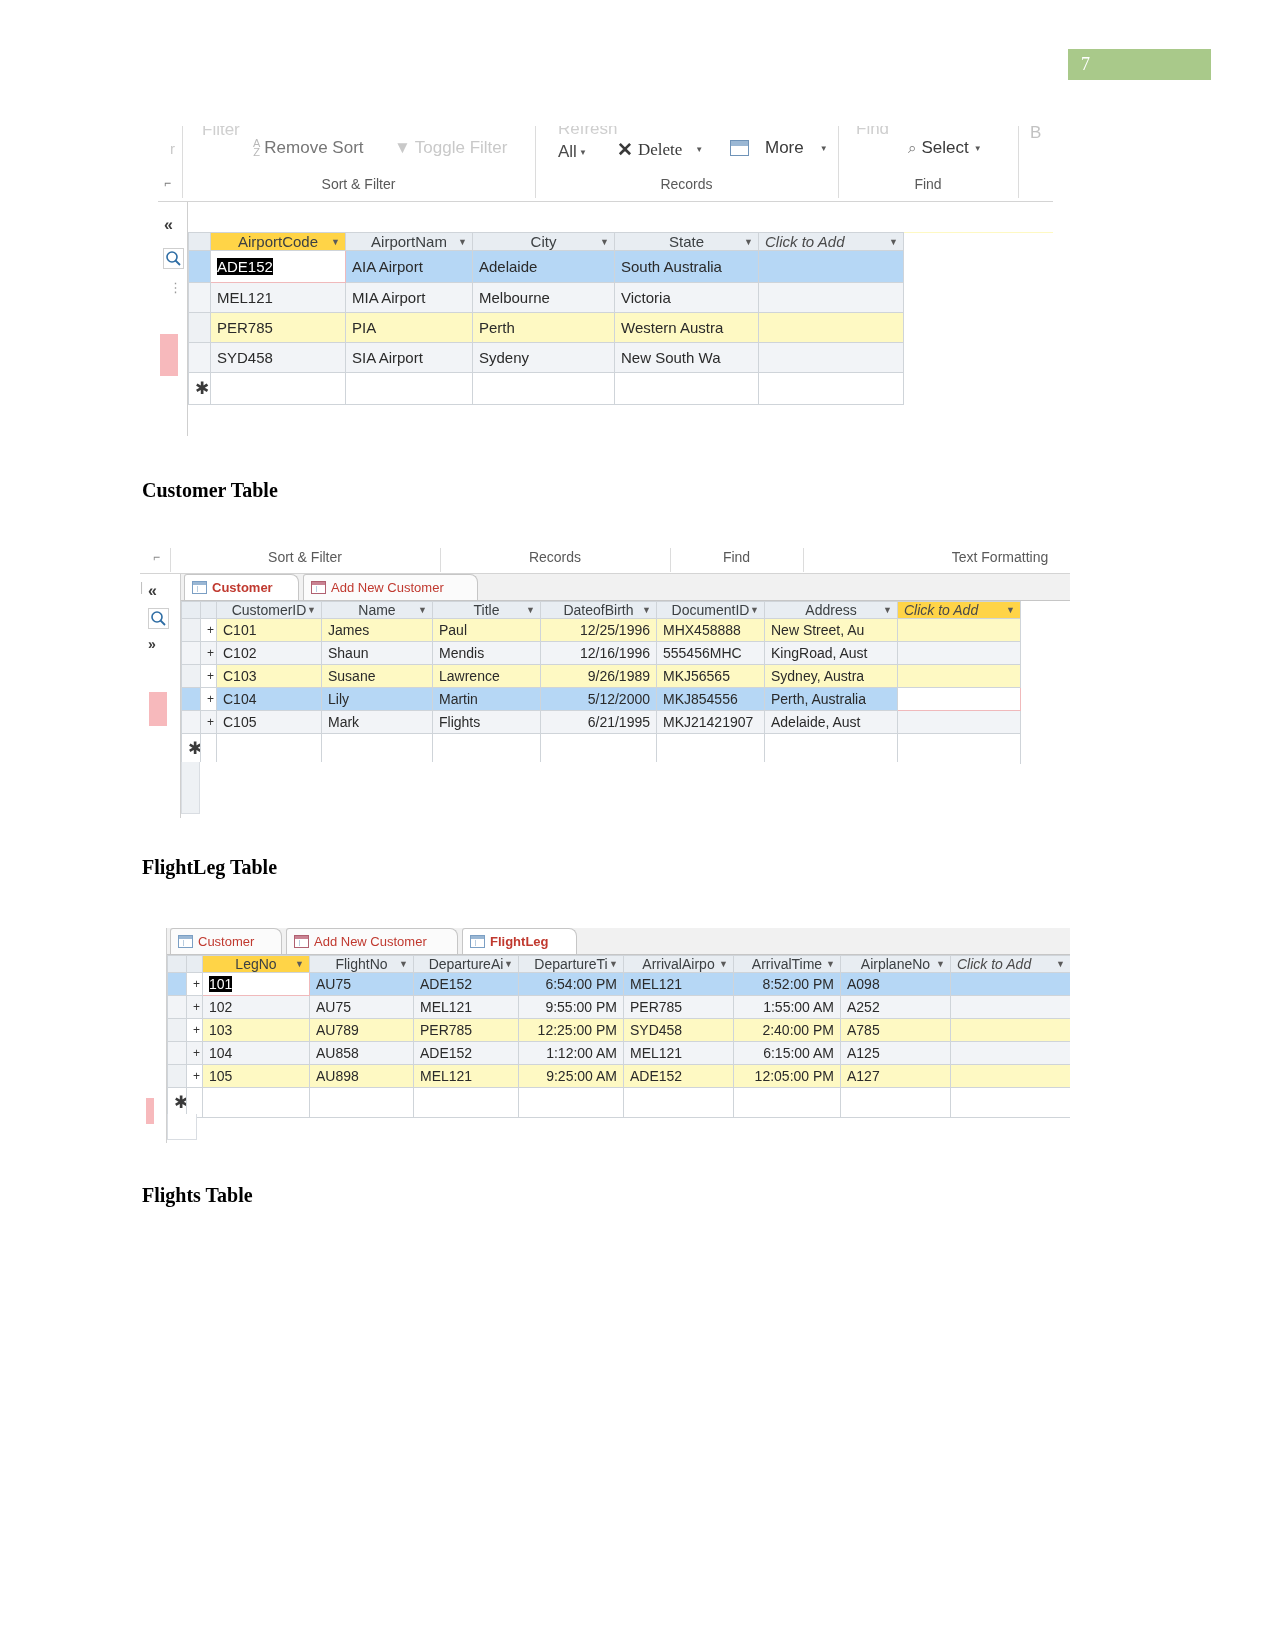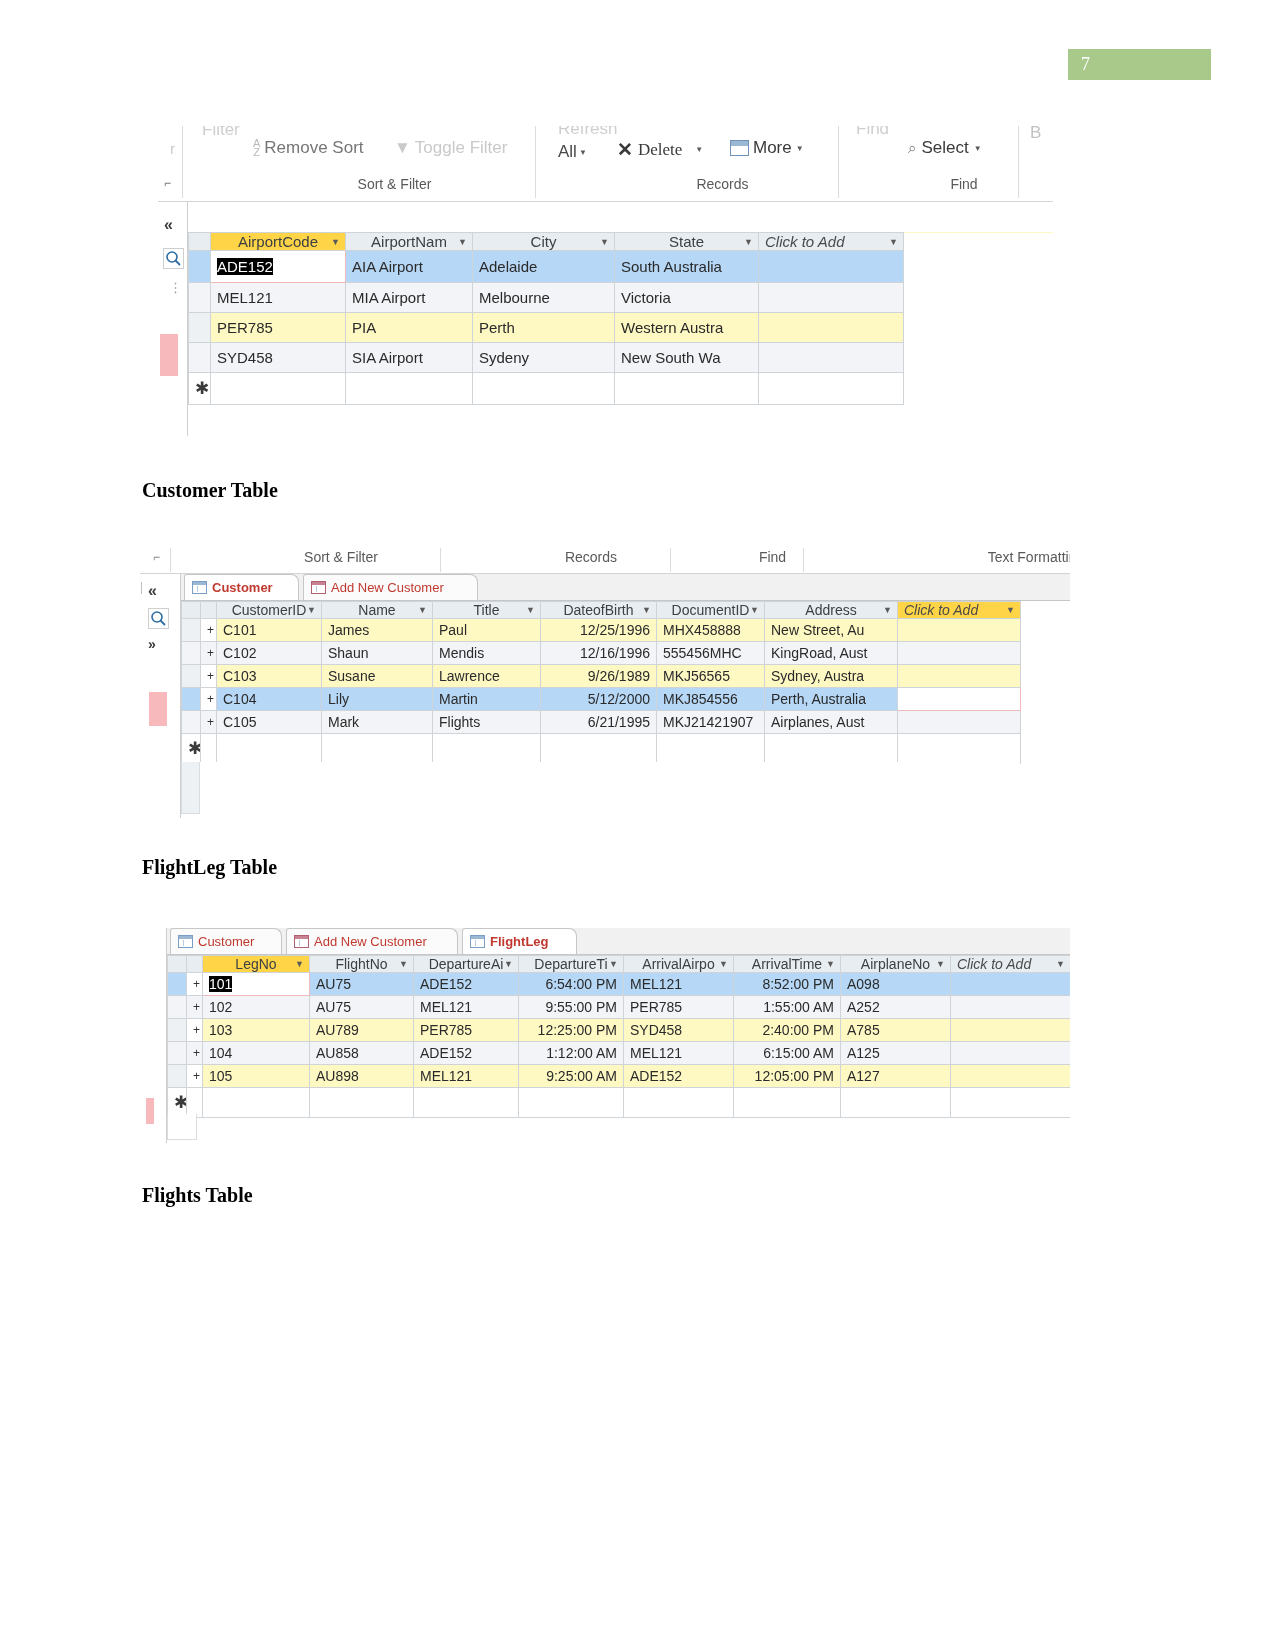--- a/index.html
+++ b/index.html
@@ -78,21 +78,20 @@
     height: 26px;
     border-bottom: 1px solid #d4d4d4;
     background: #ffffff;
   }
   .group-label {
     position: absolute;
     font-size: 14px;
     color: #595959;
     white-space: nowrap;
     text-align: center;
-    margin-left: 36px;
   }
   .group-sep {
     position: absolute;
     width: 1px;
     background: #dcdcdc;
   }
 
   
   .tabstrip {
     position: relative;
@@ -276,21 +275,21 @@
       <span class="ribbon-item" style="position:static; color:#4a4a4a;">All</span>
       <span style="font-size:8px; color:#5a5a5a;">▼</span>
     </div>
 
     <div style="position:absolute; left:459px; top:12px; display:flex; align-items:center; gap:5px;">
       <span style="font-size:19px; color:#3a3a3a; font-weight:bold;">✕</span>
       <span class="ribbon-item" style="position:static; color:#3a3a3a;font-family:Liberation Serif, serif;">Delete</span>
       <span style="font-size:8px; color:#5a5a5a; margin-left:8px;">▼</span>
     </div>
 
-    <div style="position:absolute; left:572px; top:12px; display:flex; align-items:center; gap:4px;">
+    <div style="position:absolute; left:572px; top:12px; display:flex; align-items:center; gap:16px;">
       <span style="width:19px; height:16px; border:1px solid #6f93b8; background:#ffffff; display:inline-block; position:relative;">
         <span style="position:absolute;left:0;top:0;right:0;height:5px;background:#9ab7d4;"></span>
       </span>
       <span class="ribbon-item" style="position:static; color:#3a3a3a;">More</span>
       <span style="font-size:8px; color:#5a5a5a;">▼</span>
     </div>
 
     <div class="ribbon-item clipped" style="left:698px; top:-7px;">Find</div>
 
     <div style="position:absolute; left:750px; top:12px; display:flex; align-items:center; gap:5px;">
@@ -540,21 +539,21 @@
       <td class="empty-edit"></td>
     </tr>
     <tr class="alt" style="height:23px;">
       <td class="rowsel"></td>
       <td class="expander">+</td>
       <td>C105</td>
       <td>Mark</td>
       <td>Flights</td>
       <td class="num">6/21/1995</td>
       <td>MKJ21421907</td>
-      <td>Airplanes, Aust</td>
+      <td>Adelaide, Aust</td>
       <td></td>
     </tr>
     <tr class="newrow" style="height:26px;">
       <td class="rowsel" style="background:#ffffff;">✱</td>
       <td class="expander"></td>
       <td></td>
       <td></td>
       <td></td>
       <td></td>
       <td></td>

